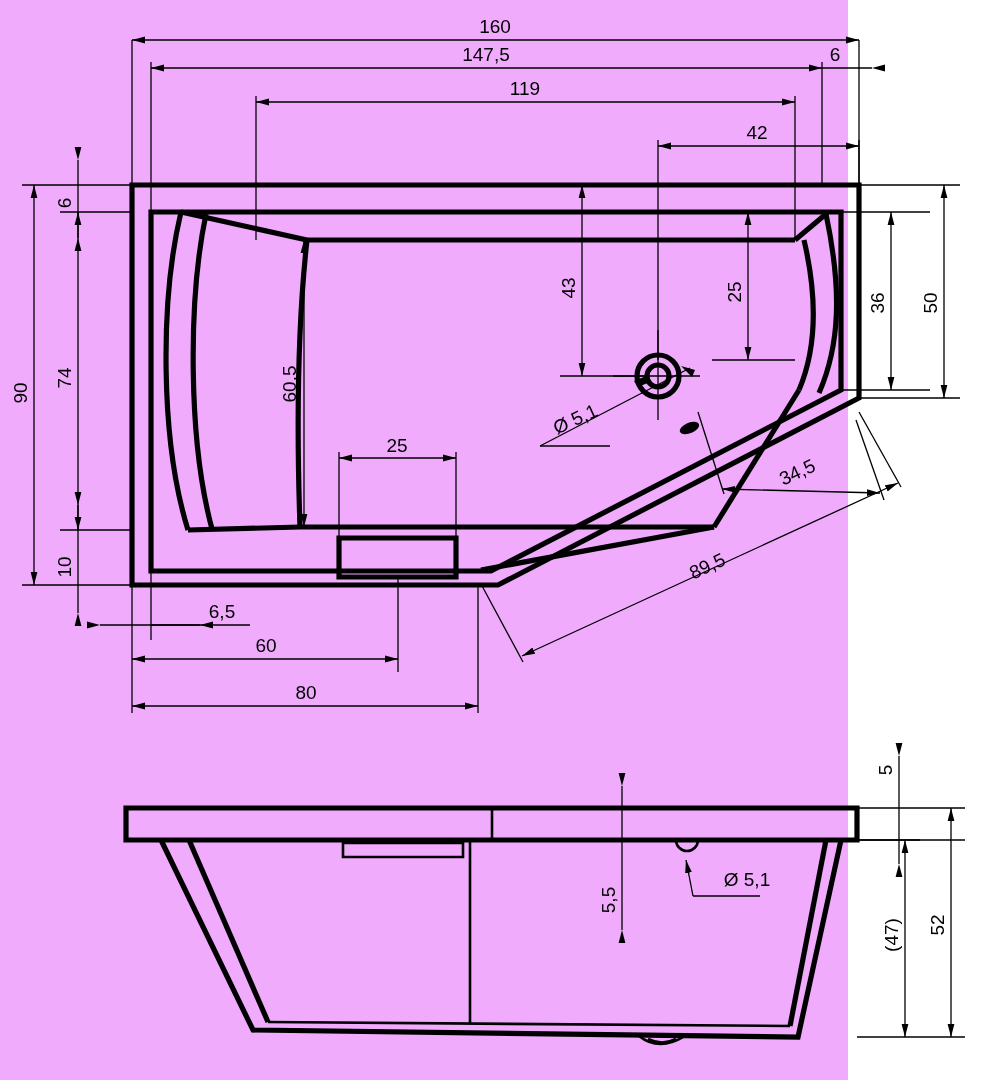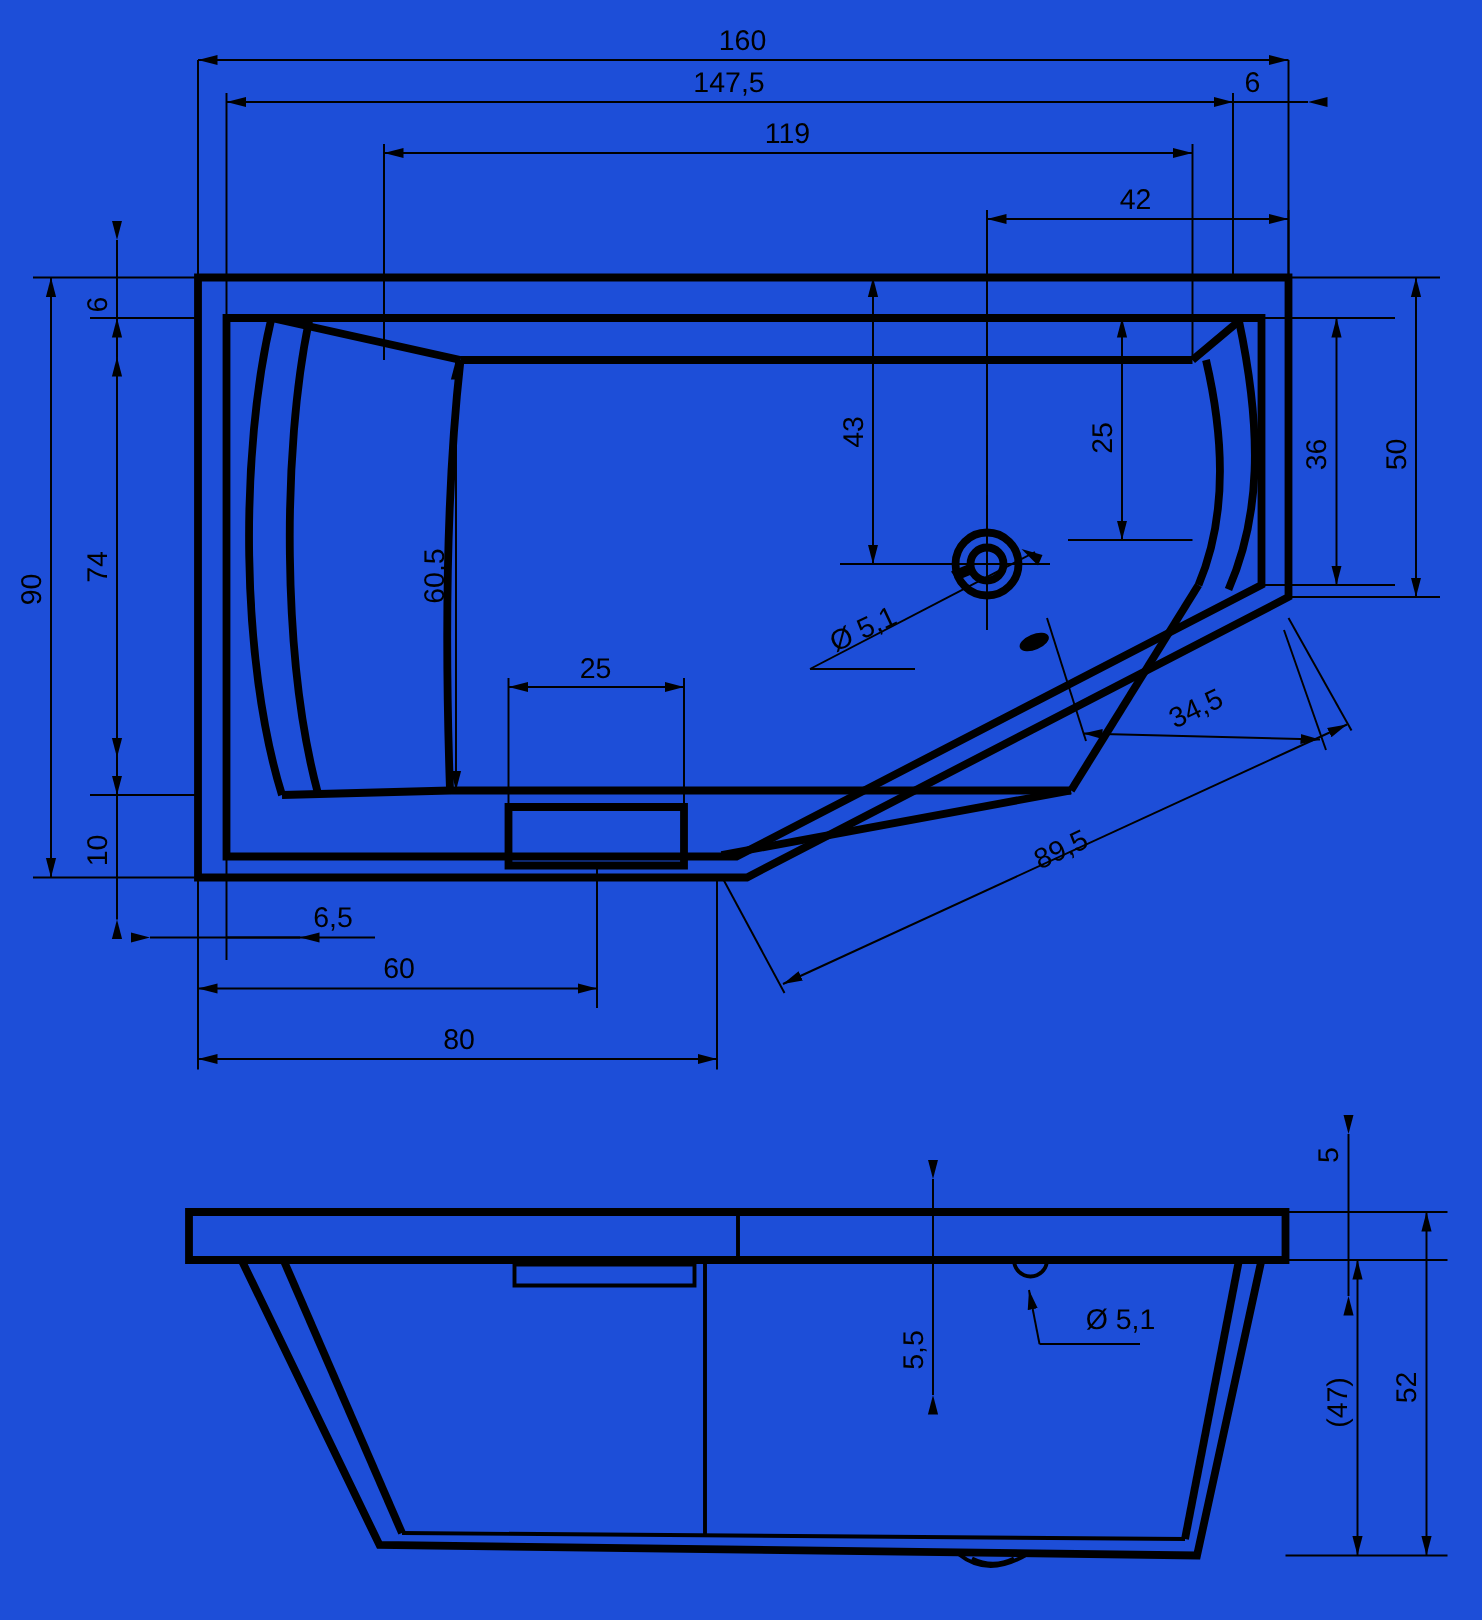--- a/index.html
+++ b/index.html
@@ -9,23 +9,23 @@
     background: #ffffff;
   }
   body {
     width: 988px;
     height: 1080px;
     font-family: "Liberation Sans", sans-serif;
     overflow: hidden;
   }
   #drawing-root {
     position: relative;
-    width: 988px;
+    width: 848px;
     height: 1080px;
-    background: #1d4ed8;
+    background: #f0abfc;
   }
   svg#tech-svg {
     display: block;
     width: 988px;
     height: 1080px;
   }
   .obj      { fill: none; stroke: #000; stroke-width: 5.2; stroke-linejoin: miter; stroke-linecap: butt; }
   .obj-thin { fill: none; stroke: #000; stroke-width: 2.6; stroke-linejoin: miter; stroke-linecap: butt; }
   .dim      { fill: none; stroke: #000; stroke-width: 1.3; stroke-linecap: butt; }
   .ext      { fill: none; stroke: #000; stroke-width: 1.3; stroke-linecap: butt; }

